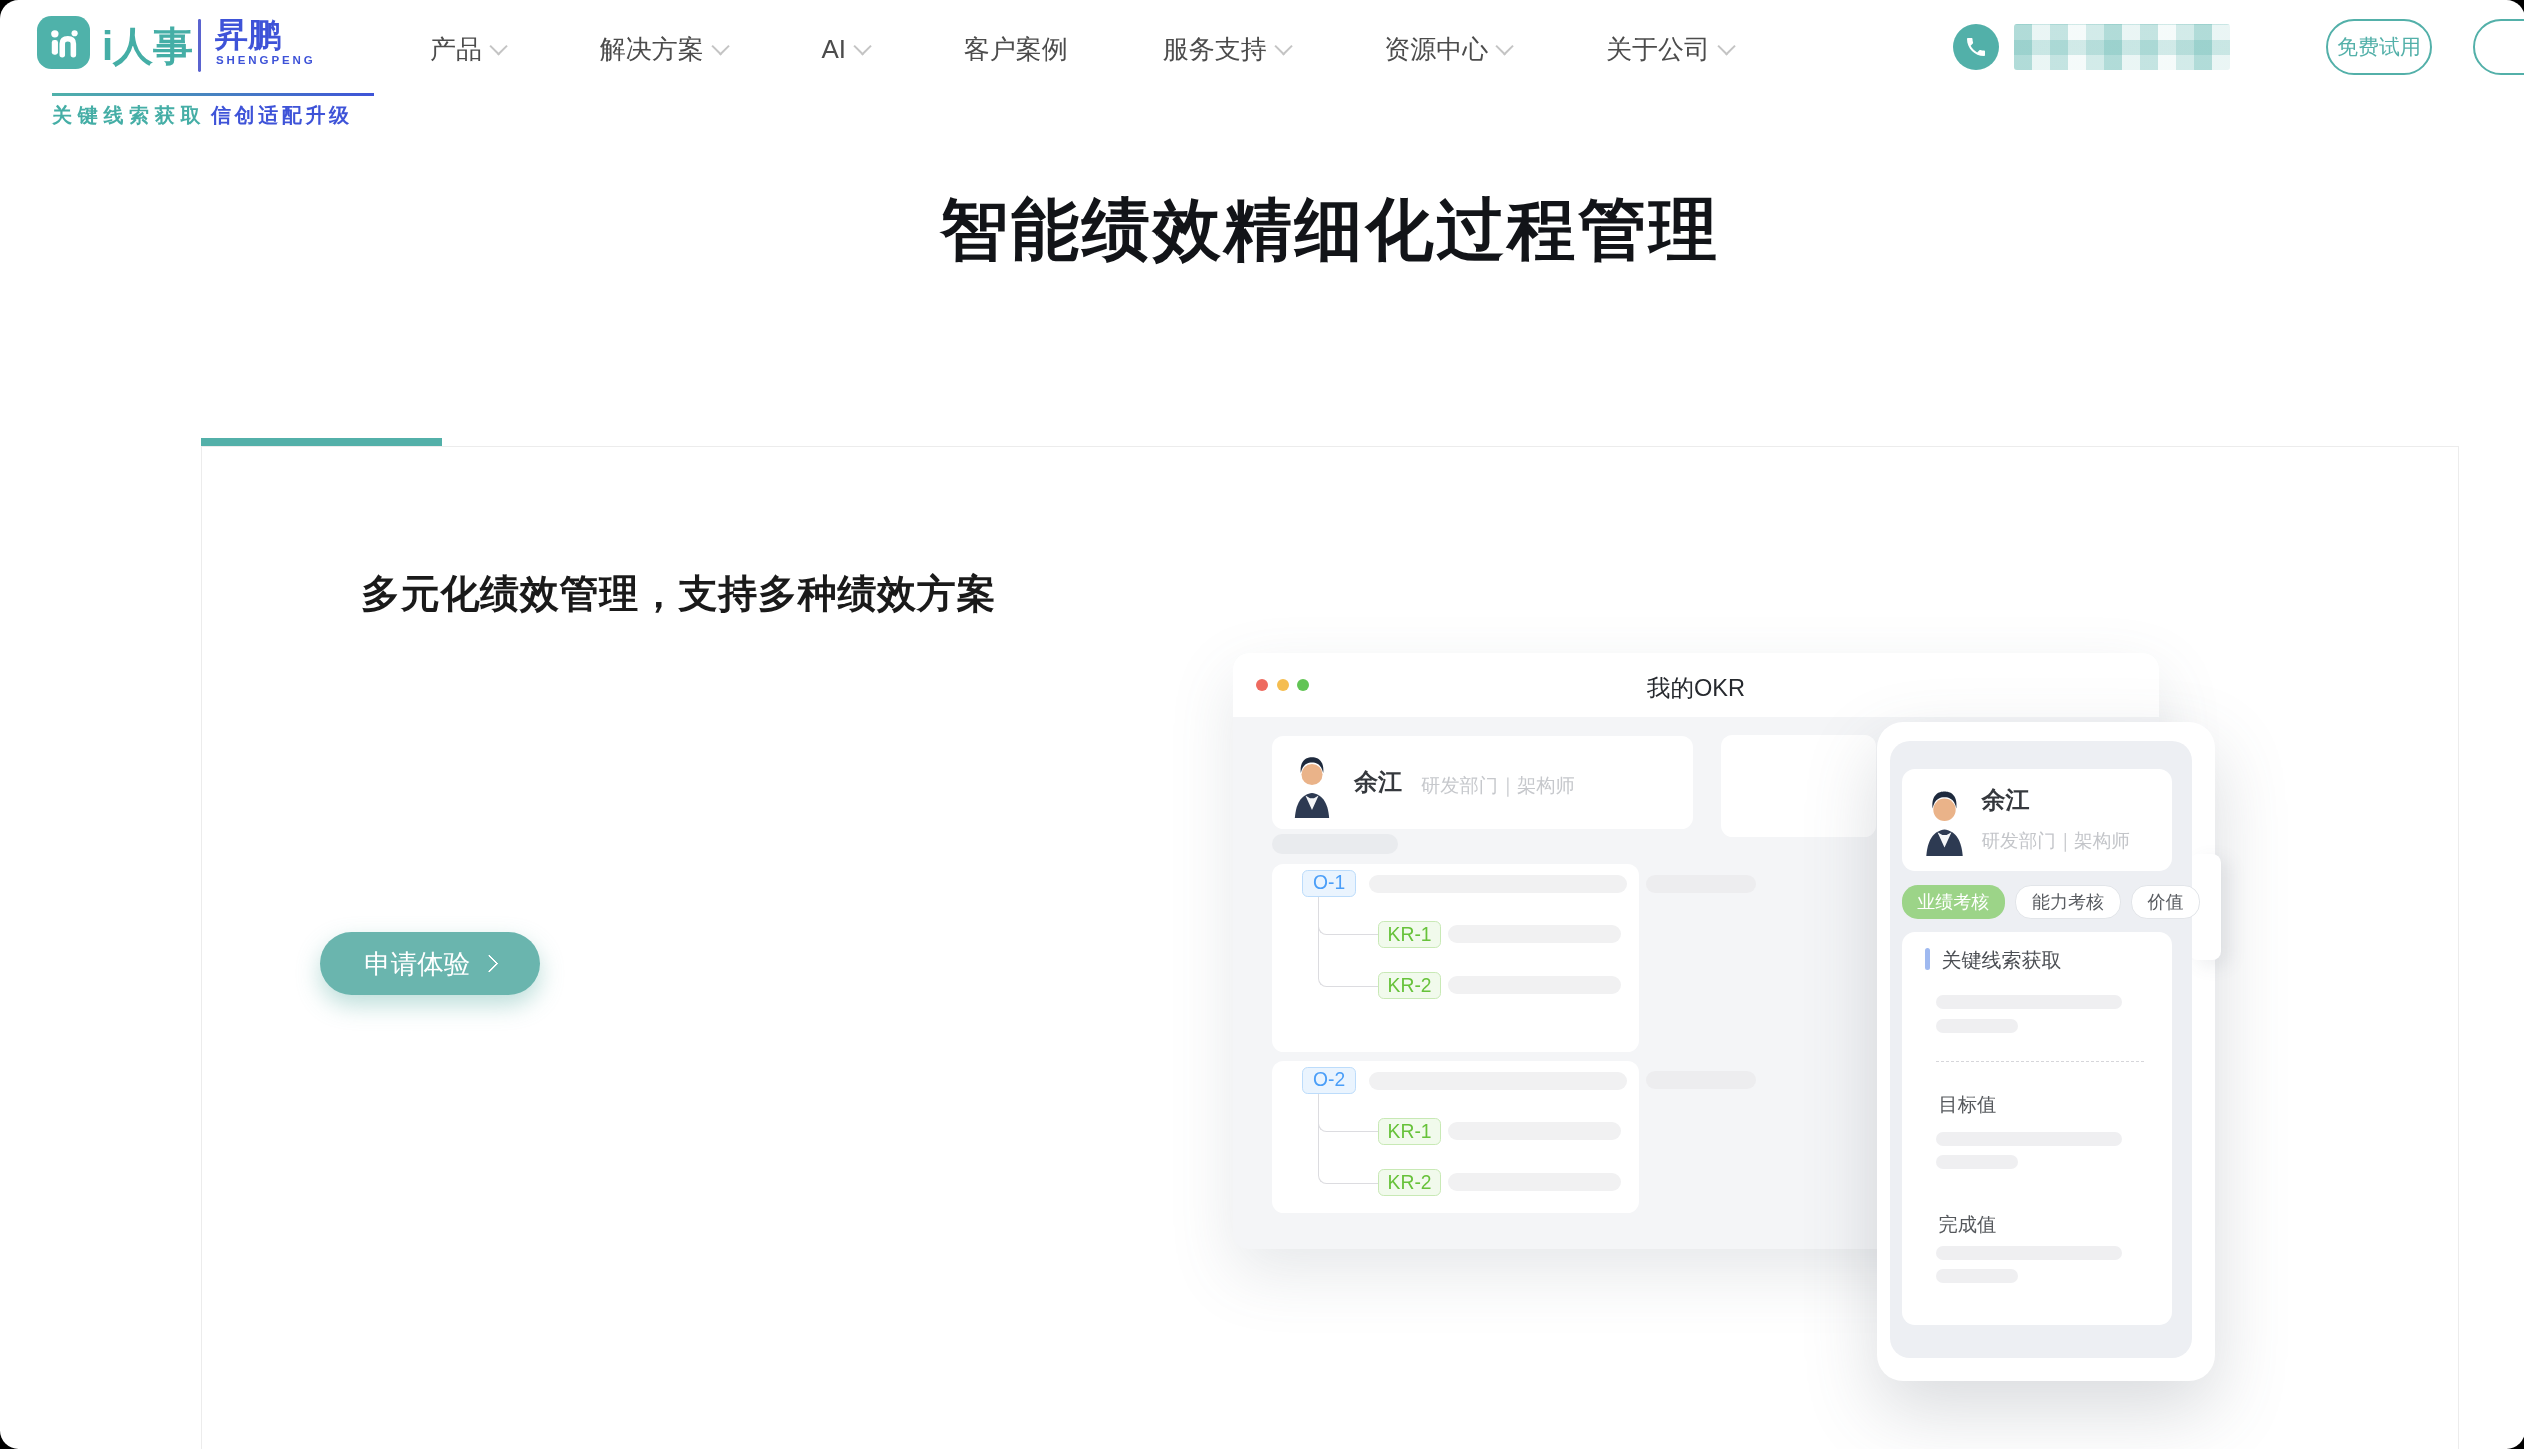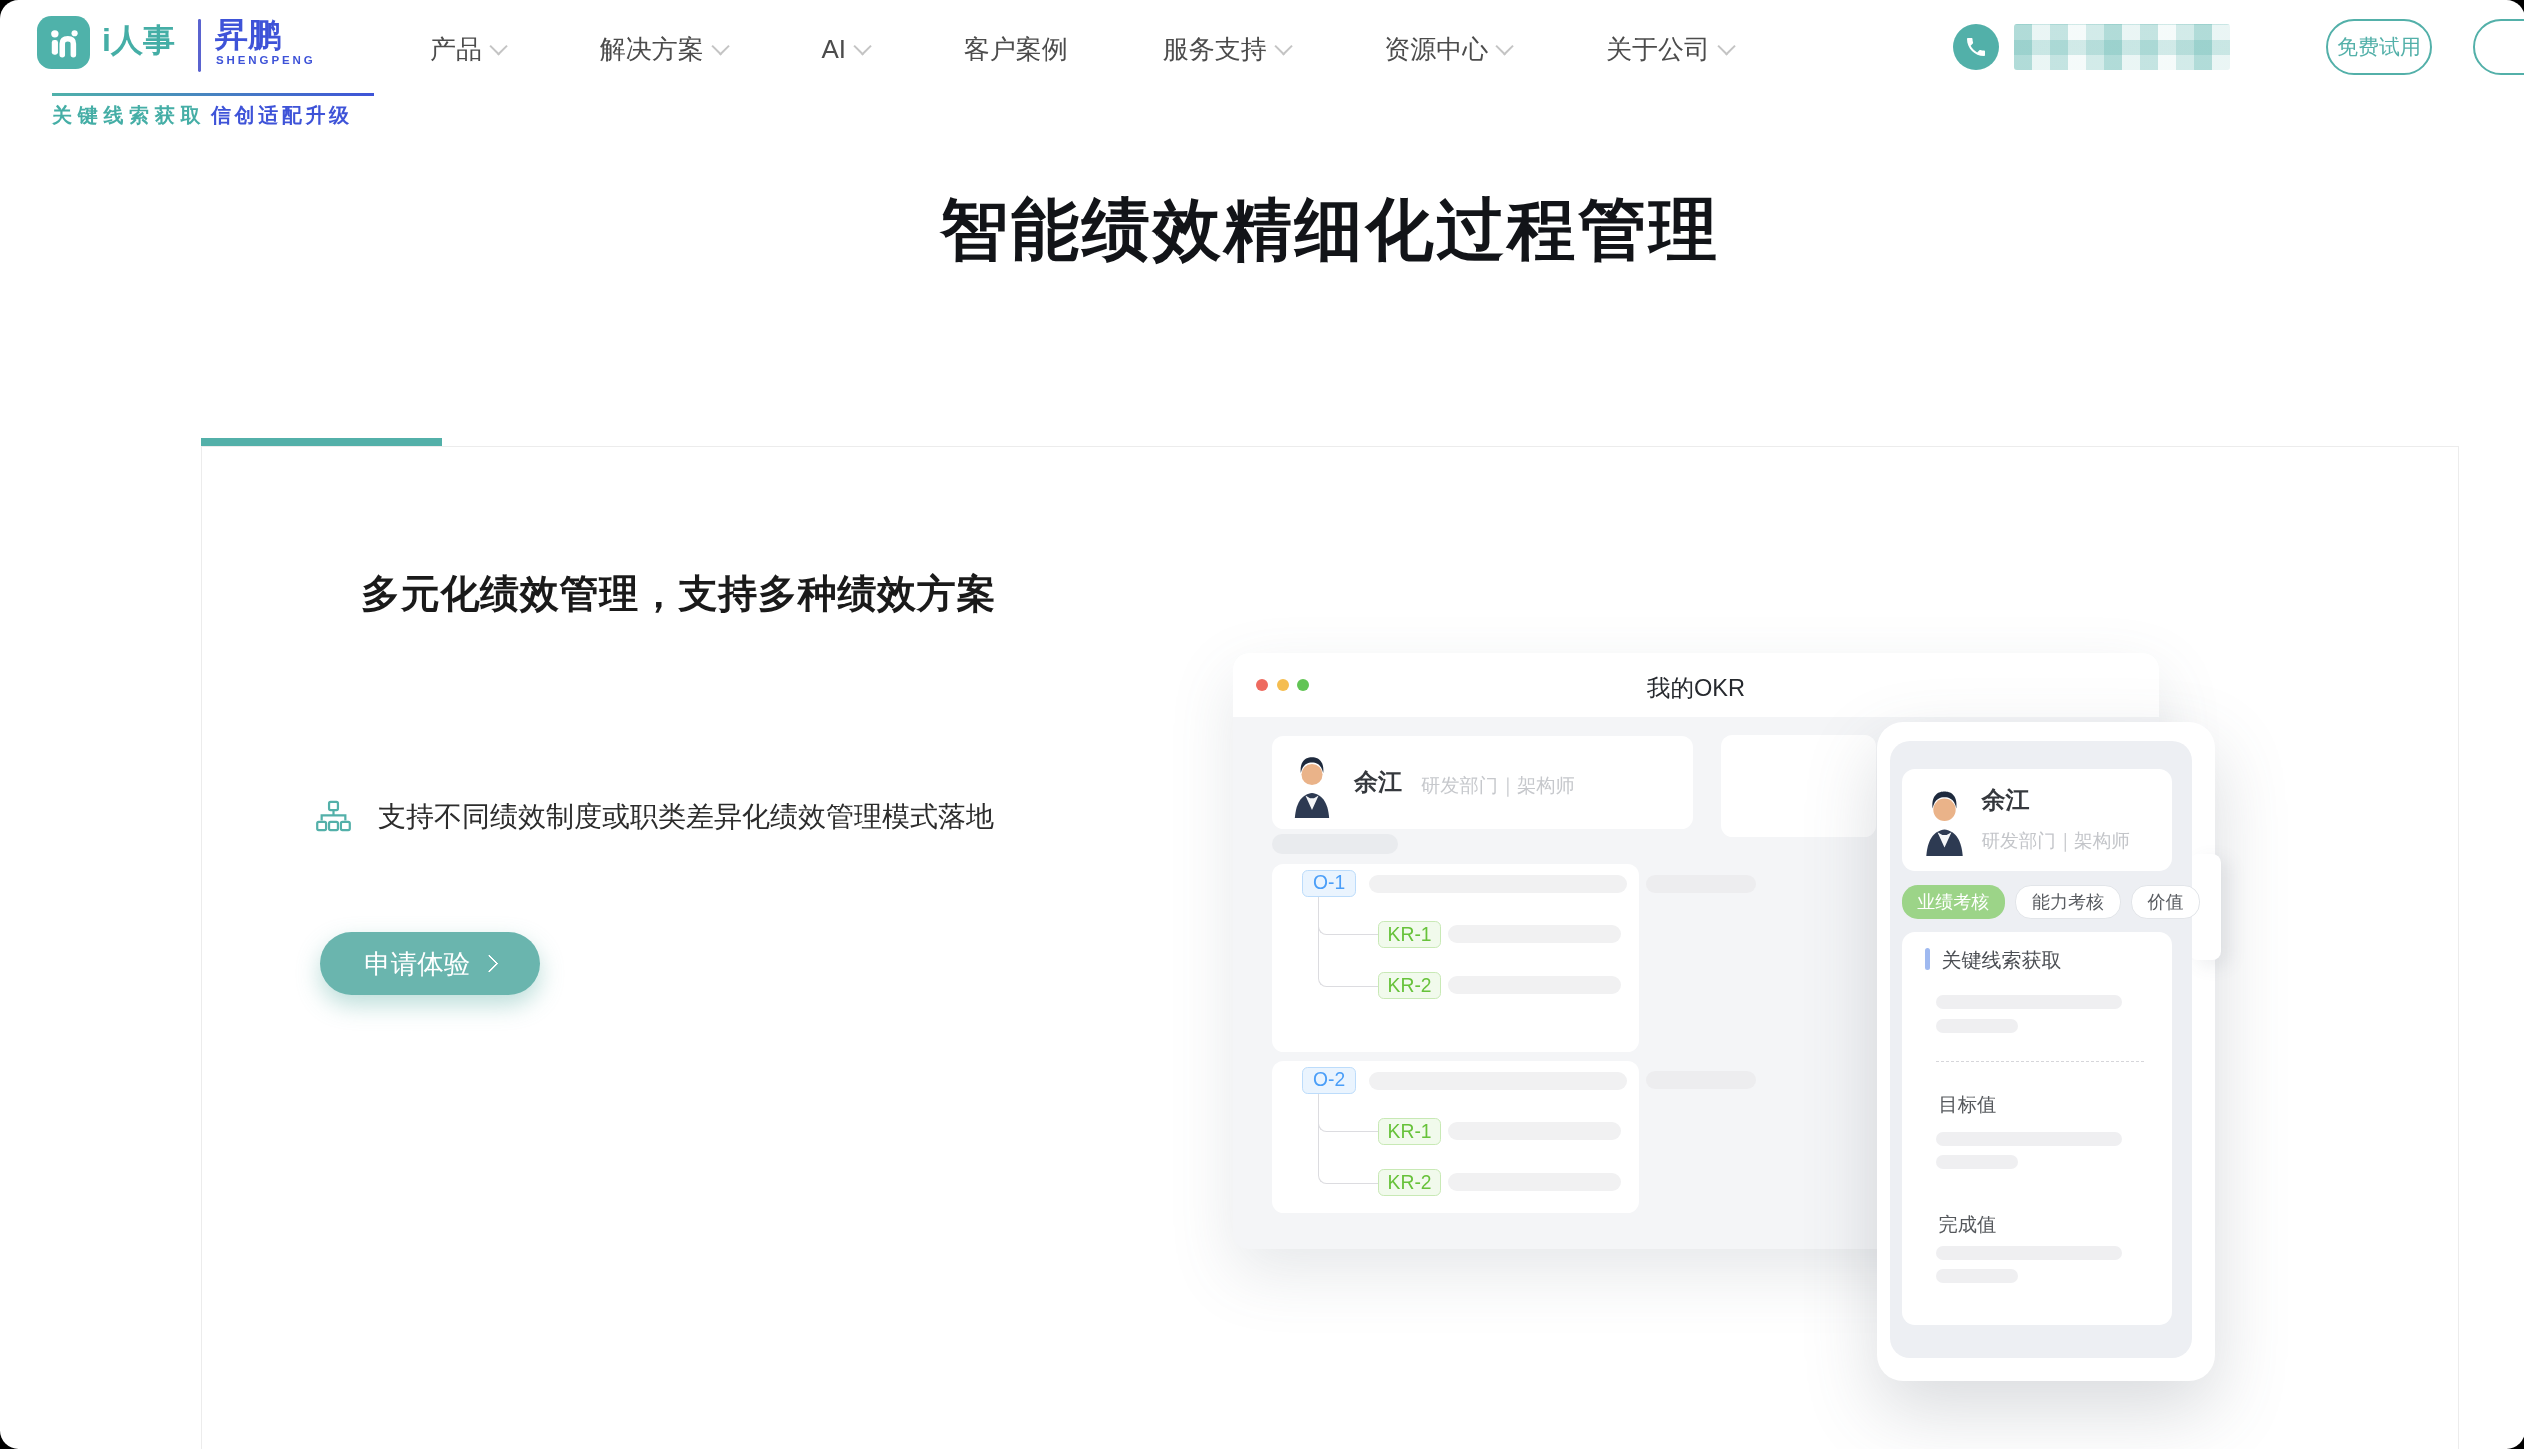--- a/index.html
+++ b/index.html
@@ -2,21 +2,21 @@
 <html style="font-size:11.5px"><head>
 <meta charset="utf-8">
 <style>
   html,body{margin:0;padding:0;background:#000;}
   body{font-family:"Liberation Sans","DejaVu Sans",sans-serif;}
   .page{position:relative;width:2525px;height:1449px;background:#fff;border-radius:18.6px;overflow:hidden;}
   .a{position:absolute;}
 
   
   .logo-icon{left:37px;top:15.8px;width:53px;height:53px;border-radius:14.3px;background:#4fb2aa;display:flex;align-items:center;justify-content:center;}
-  .brand1{left:102px;top:18.6px;font-size:32px;font-weight:bold;color:#45aea6;}
+  .brand1{left:102px;top:18.6px;font-size:40px;font-weight:bold;color:#45aea6;}
   .brand-divider{left:198px;top:18.6px;width:2.9px;height:53px;background:#5a63cf;border-radius:1.4px;}
   .brand2{left:215px;top:13px;font-size:33px;font-weight:bold;color:#3e53d8;}
   .brand2sub{left:216px;top:54px;font-size:11.5px;letter-spacing:2.9px;color:#3e53d8;font-weight:bold;}
   .brand-line{left:52px;top:93px;width:322px;height:2.9px;background:linear-gradient(90deg,#4fb2aa,#3e53d8);}
   .slogan1{left:52px;top:102px;font-size:20px;font-weight:bold;color:#45aea6;letter-spacing:5.7px;}
   .slogan2{left:211px;top:102px;font-size:20px;font-weight:bold;color:#3e53d8;letter-spacing:3.6px;}
 
   .nav{left:430px;top:31.5px;display:flex;gap:95px;align-items:center;}
   .nav-item{font-size:26px;color:#4c4c4c;display:flex;align-items:center;gap:10px;white-space:nowrap;cursor:pointer;}
   .chev{width:10.7px;height:10.7px;border-left:2.1px solid #c4c4c4;border-bottom:2.1px solid #c4c4c4;transform:rotate(-45deg);margin-top:-5.7px;}
@@ -172,31 +172,20 @@
 
   <div class="a hero">智能绩效精细化过程管理</div>
 
   <div class="a tab-underline"></div>
 
   <div class="a content-card">
 
     <div class="a feature-heading">多元化绩效管理，支持多种绩效方案</div>
 
 
-    <div class="a bullet b2">
-      <svg width="37" height="37" viewBox="0 0 50 50">
-        <rect x="19" y="4" width="12" height="11" rx="2" fill="none" stroke="#53b0a9" stroke-width="3"></rect>
-        <line x1="25" y1="15" x2="25" y2="22" stroke="#53b0a9" stroke-width="3"></line>
-        <polyline points="9,29 9,22 41,22 41,29" fill="none" stroke="#53b0a9" stroke-width="3"></polyline>
-        <rect x="3" y="31" width="12" height="11" rx="2" fill="none" stroke="#53b0a9" stroke-width="3"></rect>
-        <rect x="19" y="31" width="12" height="11" rx="2" fill="none" stroke="#53b0a9" stroke-width="3"></rect>
-        <rect x="35" y="31" width="12" height="11" rx="2" fill="none" stroke="#53b0a9" stroke-width="3"></rect>
-      </svg>
-      <div class="bullet-text">支持不同绩效制度或职类差异化绩效管理模式落地</div>
-    </div>
 
     <div class="a cta">
       <span>申请体验</span>
       <span class="chev-r"></span>
     </div>
 
     <div class="a okr-window">
       <div class="a titlebar">
         <div class="a light l1"></div>
         <div class="a light l2"></div>

